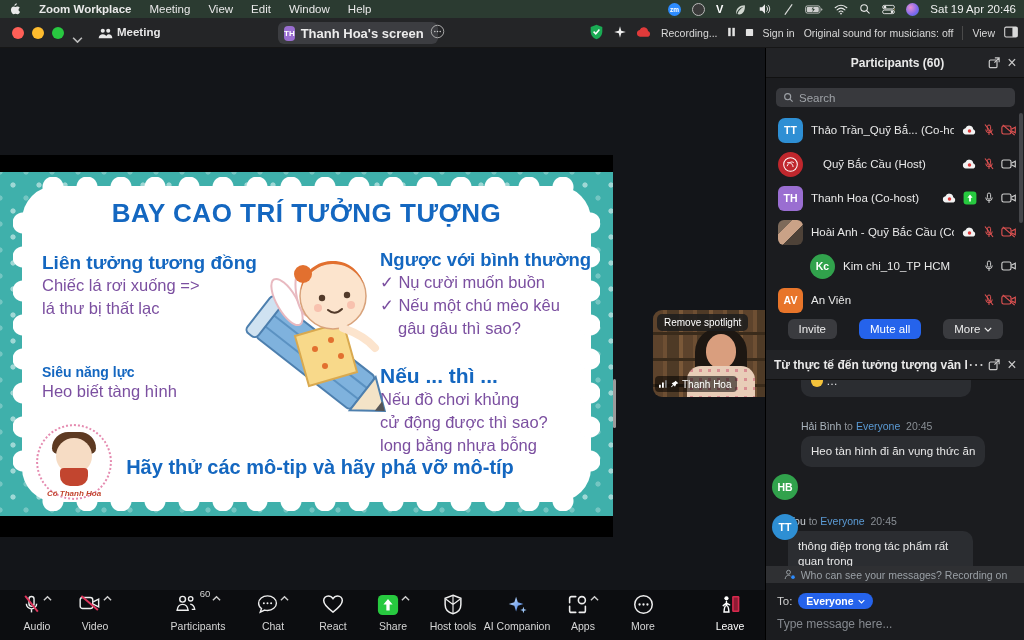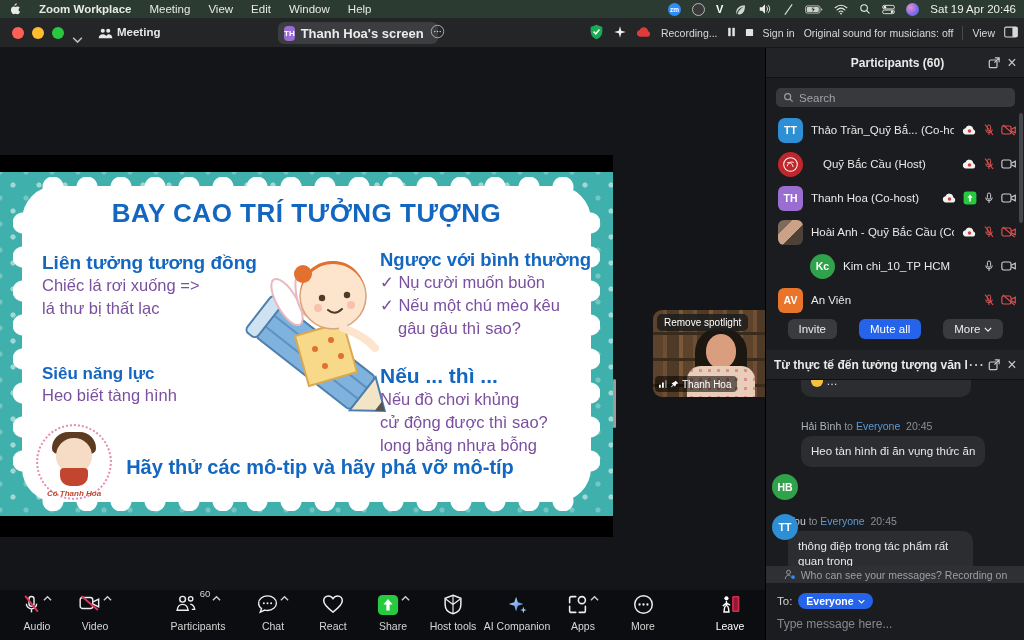--- a/index.html
+++ b/index.html
@@ -248,21 +248,21 @@
       </div>
 
       <div class="abs" style="left:380px; top:77px; width:215px;">
         <div class="s-h" style="font-size:18.5px;">Ngược với bình thường</div>
         <div class="s-b">✓ Nụ cười muốn buồn</div>
         <div class="s-b">✓ Nếu một chú mèo kêu</div>
         <div class="s-b" style="padding-left:18px;">gâu gâu thì sao?</div>
       </div>
 
       <div class="abs" style="left:42px; top:192px; width:210px;">
-        <div class="s-h" style="font-size:17px;">Siêu năng lực</div>
+        <div class="s-h" style="font-size:14px;">Siêu năng lực</div>
         <div class="s-b">Heo biết tàng hình</div>
       </div>
 
       <div class="abs" style="left:380px; top:192px; width:215px;">
         <div class="s-h" style="font-size:21px;">Nếu ... thì ...</div>
         <div class="s-b">Nếu đồ chơi khủng</div>
         <div class="s-b">cử động được thì sao?</div>
         <div class="s-b">long bằng nhựa bỗng</div>
       </div>
 

